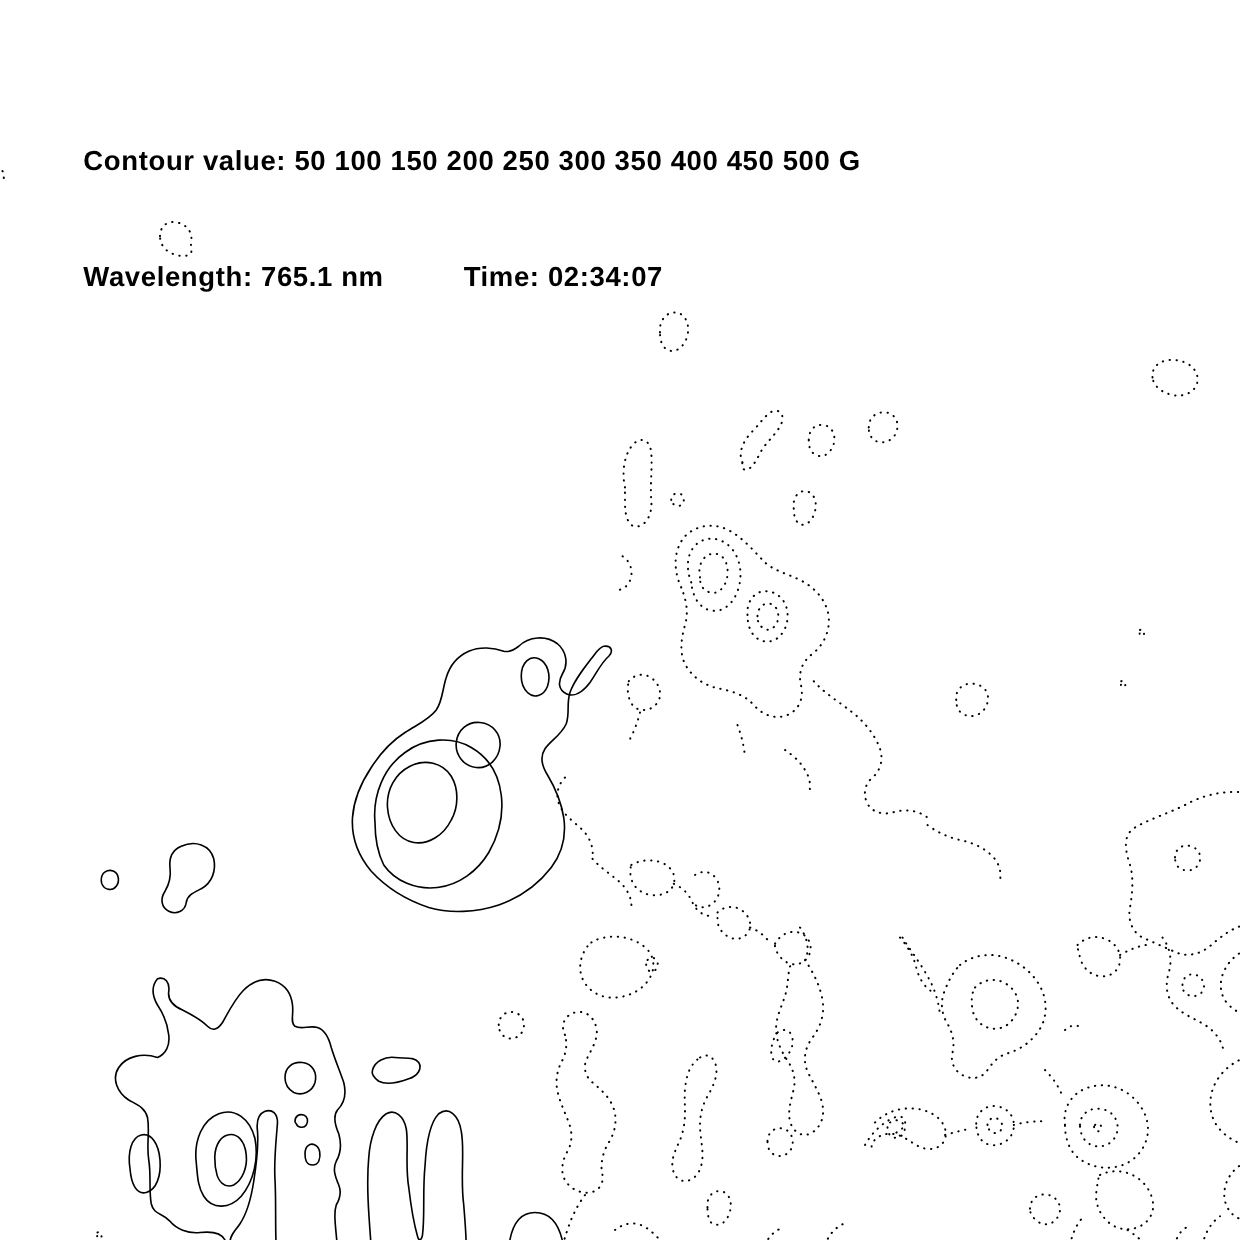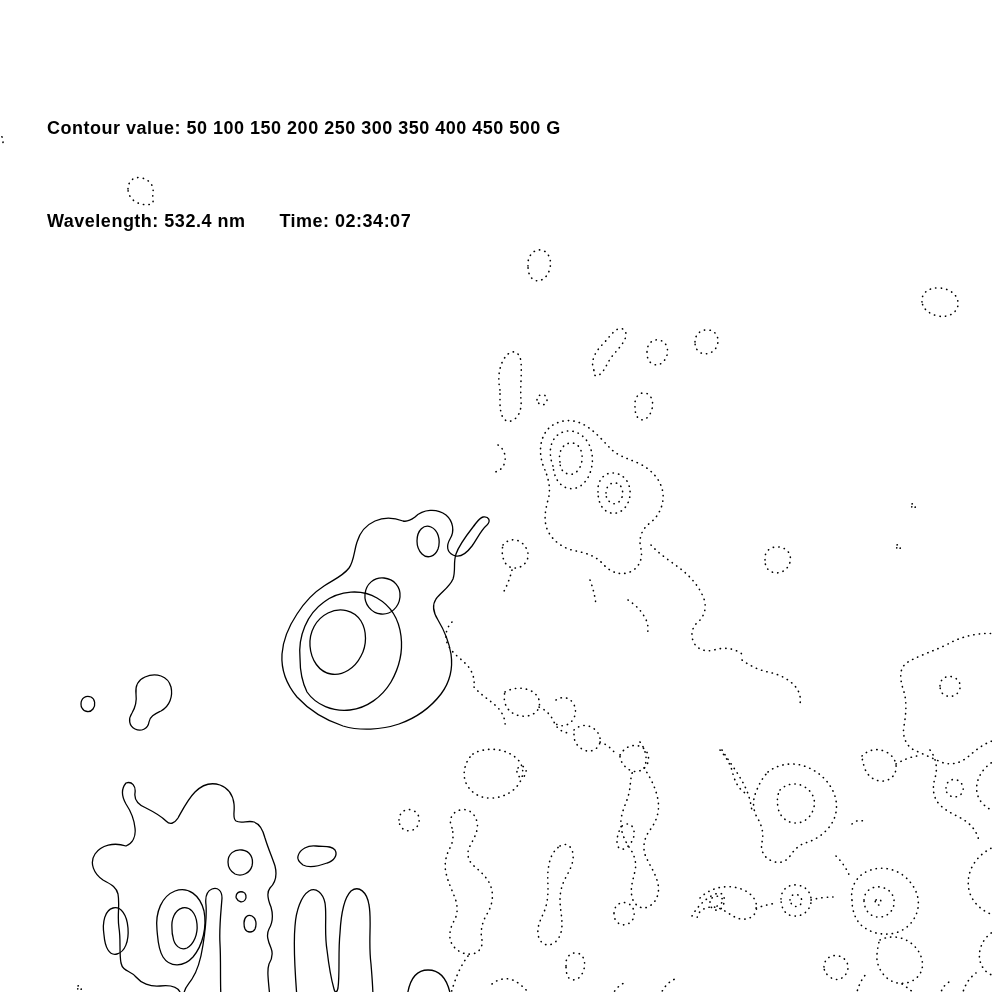--- a/index.html
+++ b/index.html
@@ -1,24 +1,24 @@
 <!DOCTYPE html>
 <html><head>
 <meta charset="utf-8">
 <style>
   html,body{margin:0;padding:0;background:#ffffff;}
   .canvas{
     position:relative;width:992px;height:992px;background:#ffffff;
     overflow:hidden;font-family:"Liberation Sans", sans-serif;color:#000;
   }
-  .hdr{position:absolute;left:14px;top:20px;
-    font-size:18px;font-weight:bold;letter-spacing:0.5px;line-height:31px;
+  .hdr{position:absolute;left:27px;top:20px;
+    font-size:22px;font-weight:bold;letter-spacing:0.5px;line-height:31px;
     white-space:pre;}
   .hline{height:31px;}
-  .time-part{margin-left:34px;}
+  .time-part{margin-left:64px;}
   svg.plot{position:absolute;left:0;top:0;width:992px;height:992px;}
   svg.plot path{fill:none;stroke:#000000;}
   svg.plot path.solid{stroke-width:1.3;stroke-linejoin:round;}
   svg.plot path.dotted{stroke-width:1.6;stroke-dasharray:0.3 5.2;stroke-linecap:round;}
 </style>
 </head>
 <body>
 
 <div class="canvas">
   <svg class="plot" viewBox="0 0 992 992" xmlns="http://www.w3.org/2000/svg">
@@ -117,16 +117,16 @@
       <path d="M 912 504 C 914 503 916 505 915 508 C 913 510 911 508 912 506 Z" class="dotted"></path>
       <path d="M 897 545 C 899 544 901 546 900 549 C 898 551 896 549 897 547 Z" class="dotted"></path>
       <path d="M 78 986 C 80 985 82 987 81 990 C 79 992 77 990 78 988 Z" class="dotted"></path>
     </svg>
 
   <div class="hdr">
     <div class="hline">
       <span>Contour value: 50 100 150 200 250 300 350 400 450 500 G</span>
     </div>
     <div class="hline">
-      <span>Wavelength: 532.4 nm</span><span class="time-part">Time: 02:34:07</span>
+      <span>Wavelength: 765.1 nm</span><span class="time-part">Time: 02:34:07</span>
     </div>
   </div>
 </div>
 
 </body></html>

